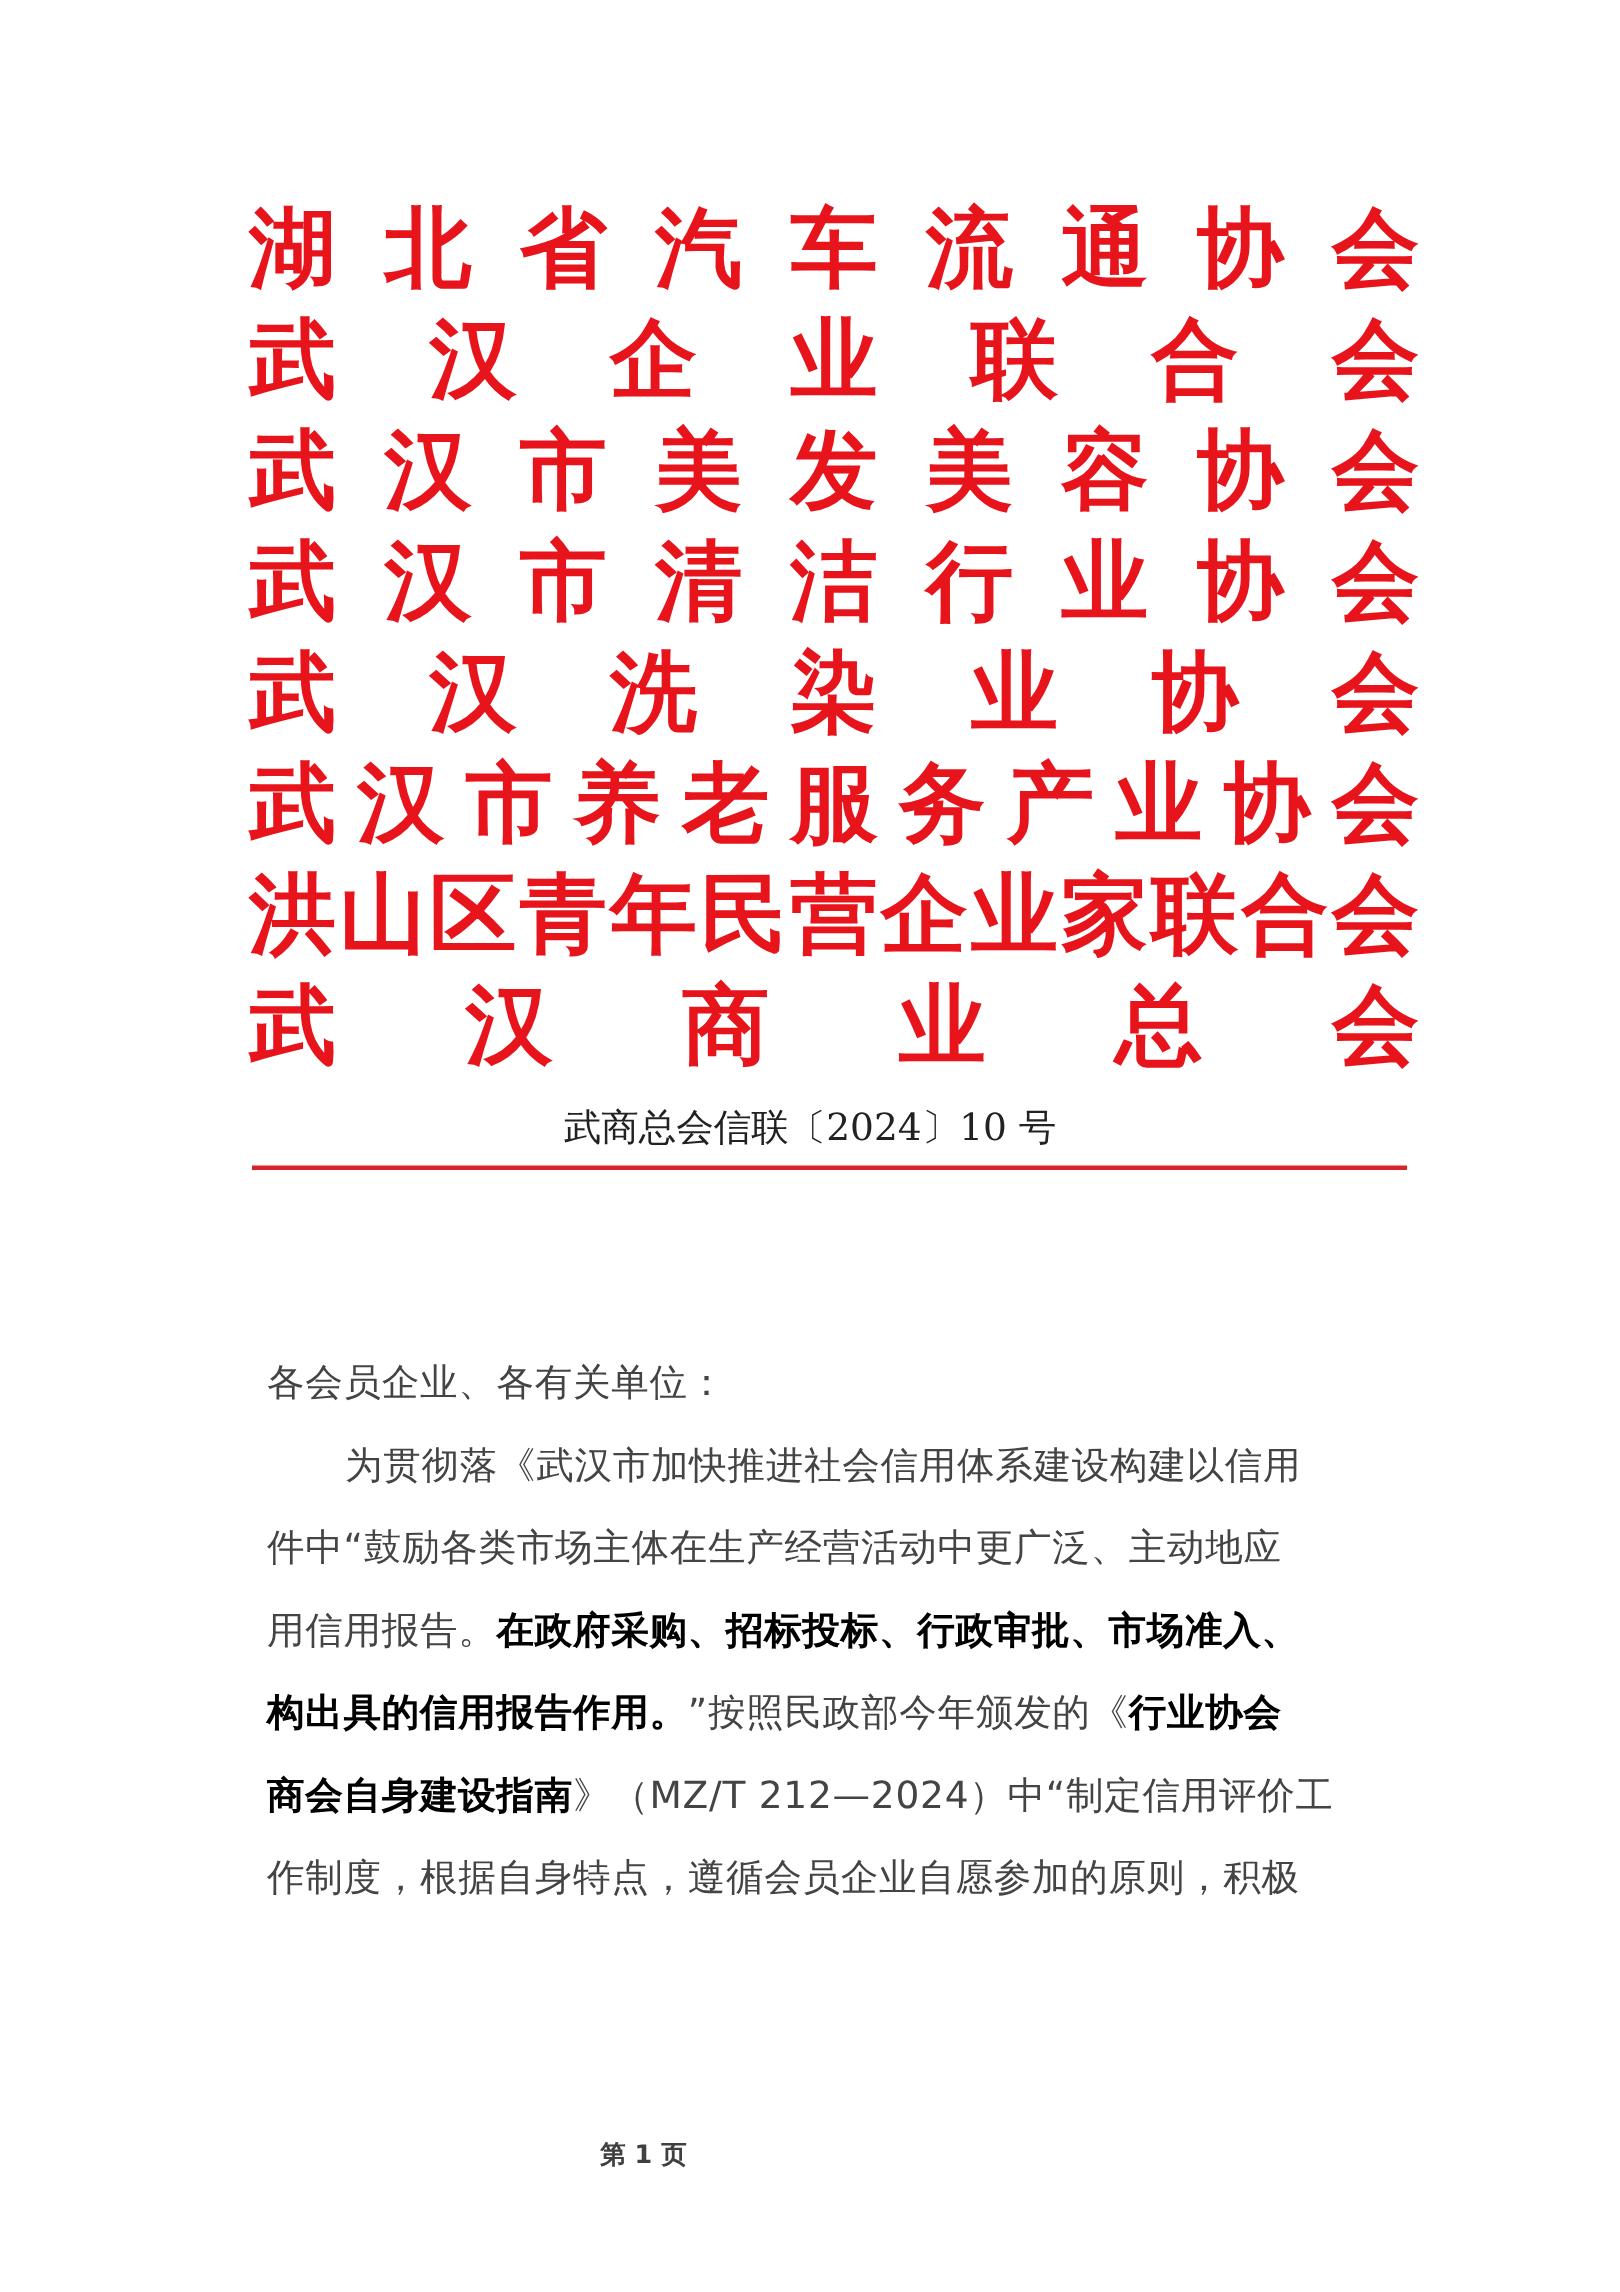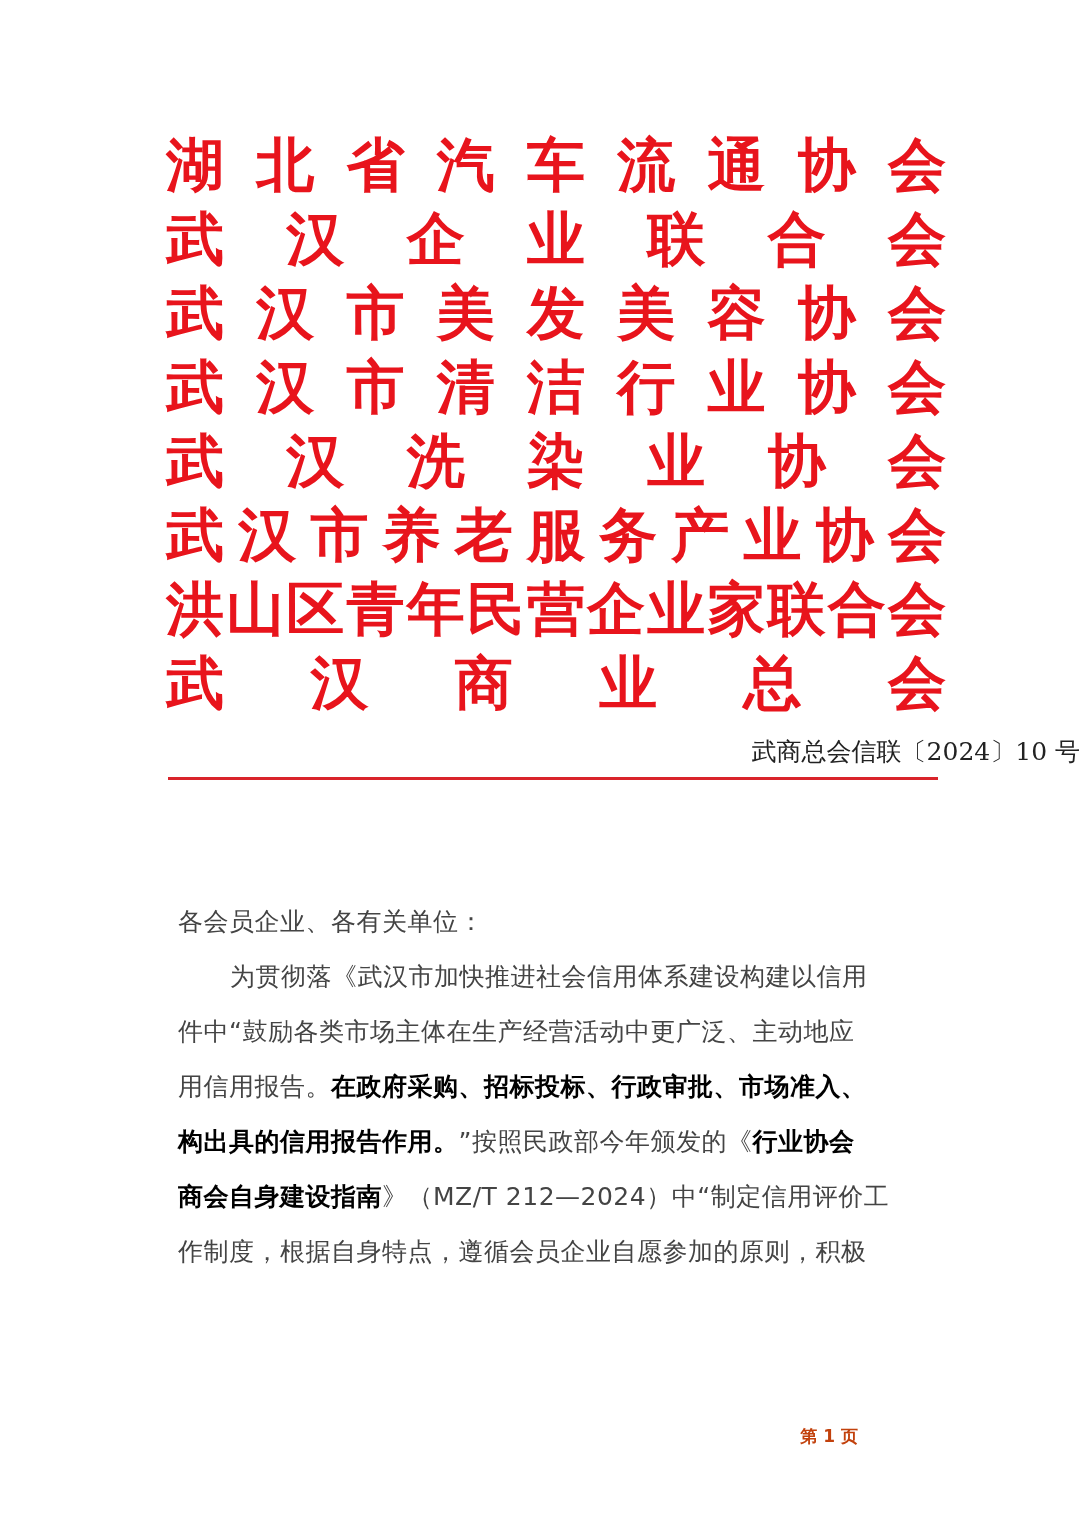--- a/index.html
+++ b/index.html
@@ -5,28 +5,28 @@
     html, body { margin: 0; padding: 0; background: #ffffff; }
     body { width: 1080px; height: 1528px; position: relative; overflow: hidden; font-family: "DejaVu Serif", serif; }
     .page { position: absolute; left: 0; top: 0; width: 1080px; height: 1528px; background: #fff; }
     .orgs { position: absolute; left: 166px; top: 128px; width: 780px; }
     .org-row {
       display: flex; justify-content: space-between; align-items: center;
       height: 74px; color: #e8141c; font-family: "DejaVu Serif", serif; font-weight: bold;
       font-size: 58px; line-height: 74px;
     }
     .org-row span { display: inline-block; }
-    .docno { position: absolute; left: 0; width: 1080px; top: 735px; text-align: right; font-size: 25px; color: #222; font-family: "DejaVu Serif", serif; }
+    .docno { position: absolute; left: 0; width: 1080px; top: 735px; text-align: center; font-size: 25px; color: #222; font-family: "DejaVu Serif", serif; }
     .rule { position: absolute; left: 168px; top: 777px; width: 770px; height: 3px; background: #d9232a; }
     .title { position: absolute; left: 0; width: 1080px; top: 820px; text-align: center; font-size: 34px; color: #2a2a2a; font-family: "DejaVu Sans", sans-serif; }
     .body-text { position: absolute; left: 166px; top: 894px; width: 760px; font-size: 25px; color: #444; font-family: "DejaVu Sans", sans-serif; margin-left: 12px; }
     .line { height: 55px; line-height: 55px; white-space: nowrap; letter-spacing: 0.5px; }
     .line.indent { padding-left: 52px; }
     .bold { font-weight: bold; color: #000000; }
-    .footer { position: absolute; left: 0; width: 858px; top: 1425px; text-align: right; font-size: 17px; font-weight: bold; color: #c2410c; font-family: "DejaVu Sans", sans-serif; }
+    .footer { position: absolute; left: 0; width: 858px; top: 1425px; text-align: center; font-size: 17px; font-weight: bold; color: #404040; font-family: "DejaVu Sans", sans-serif; }
   </style>
 </head>
 <body>
 
 <div class="page">
   <div class="orgs" id="orgs">
       <div class="org-row" style="color: rgb(232, 20, 28);">
         <span>湖</span>
         <span>北</span>
         <span>省</span>

